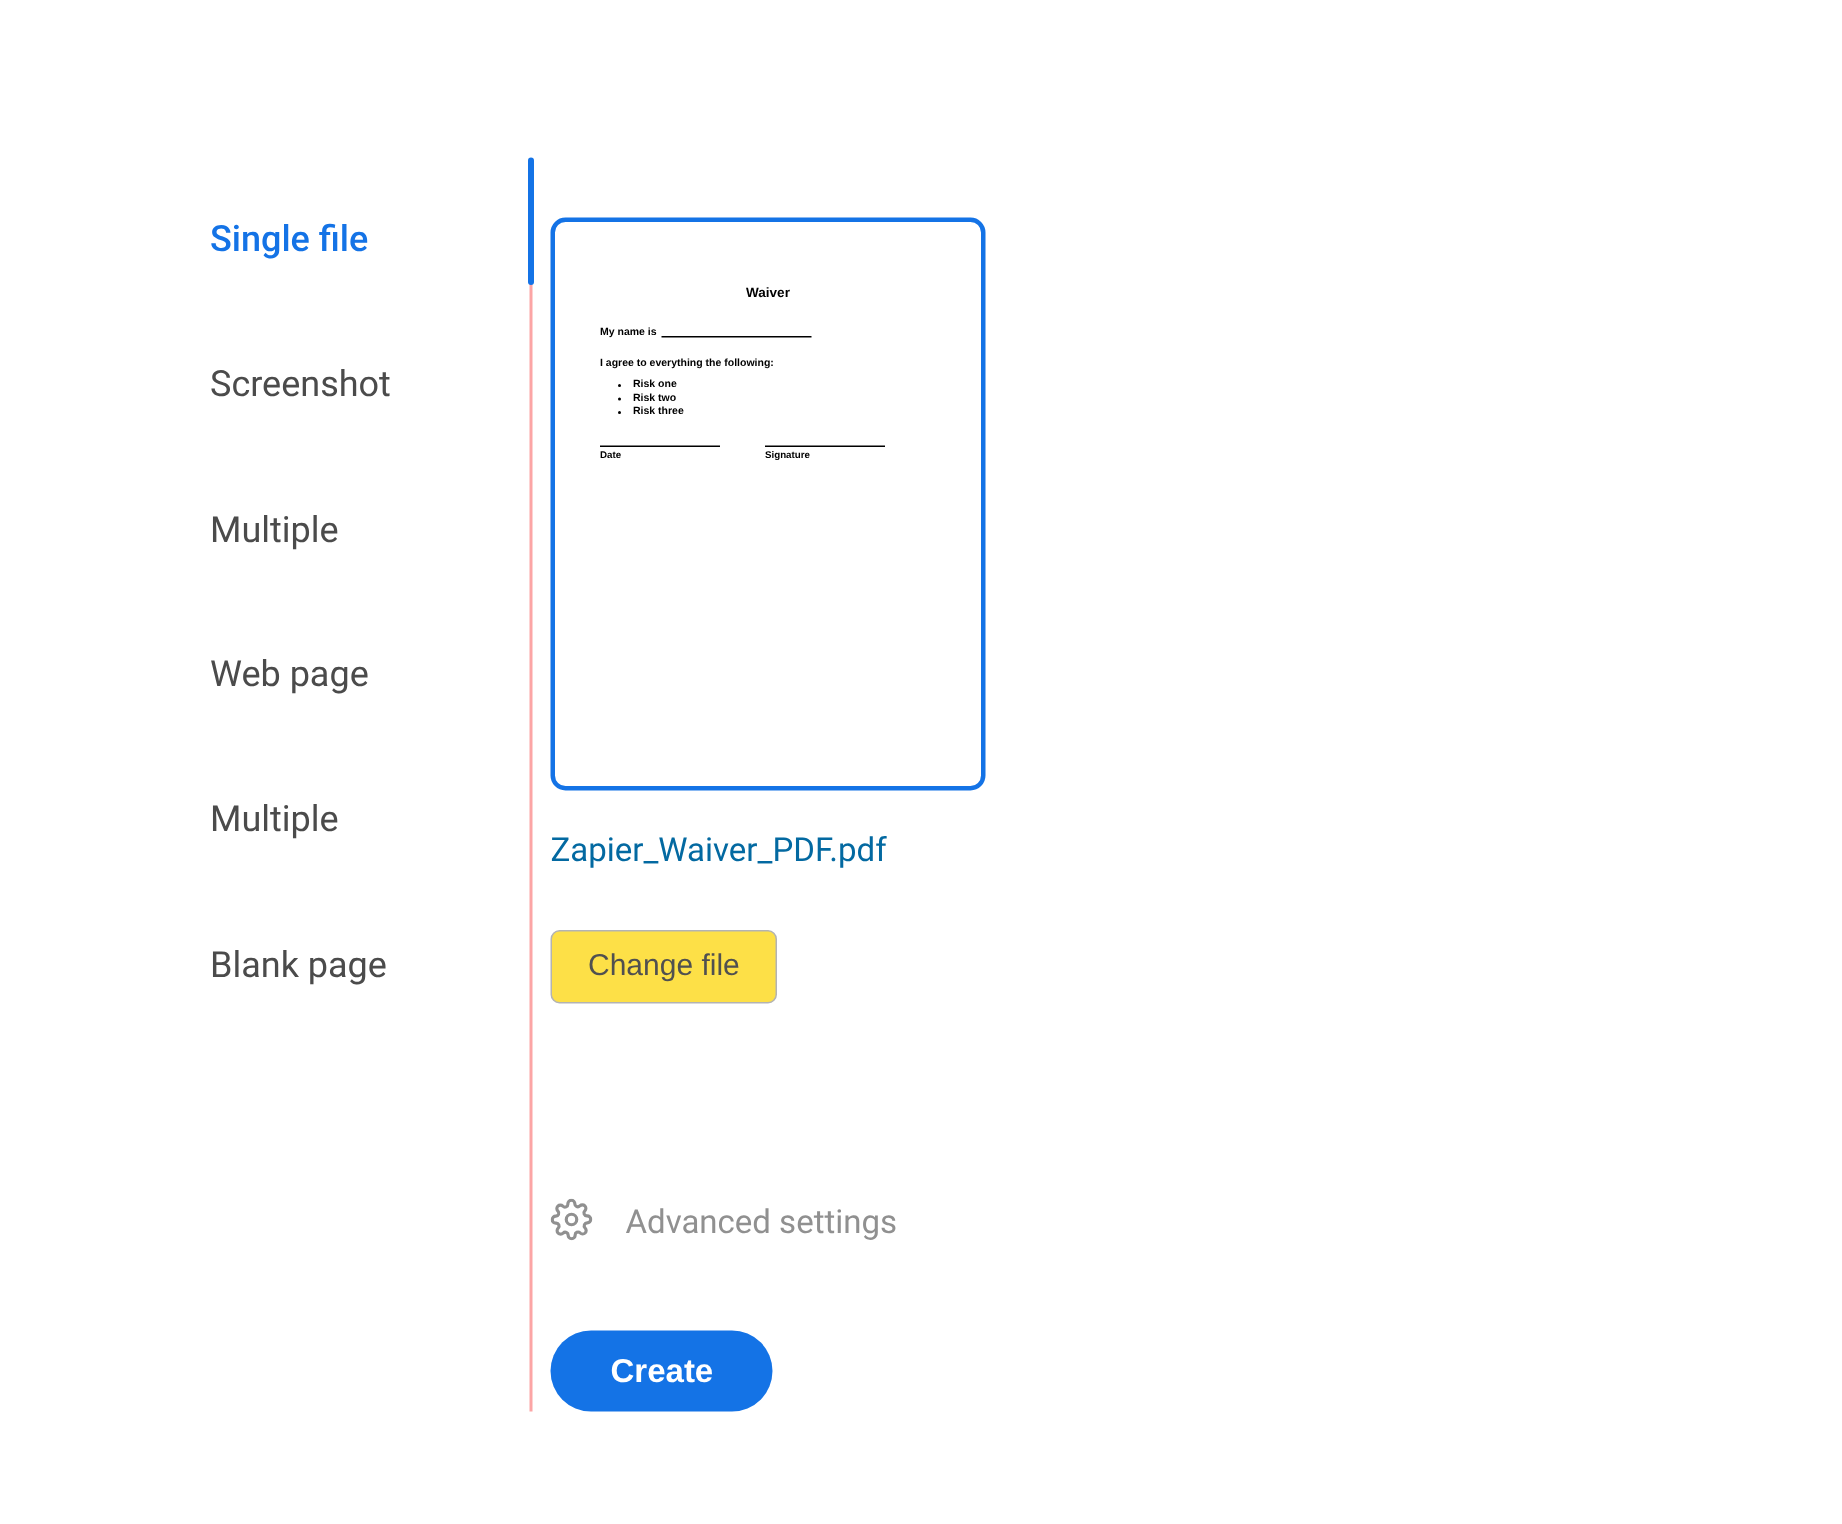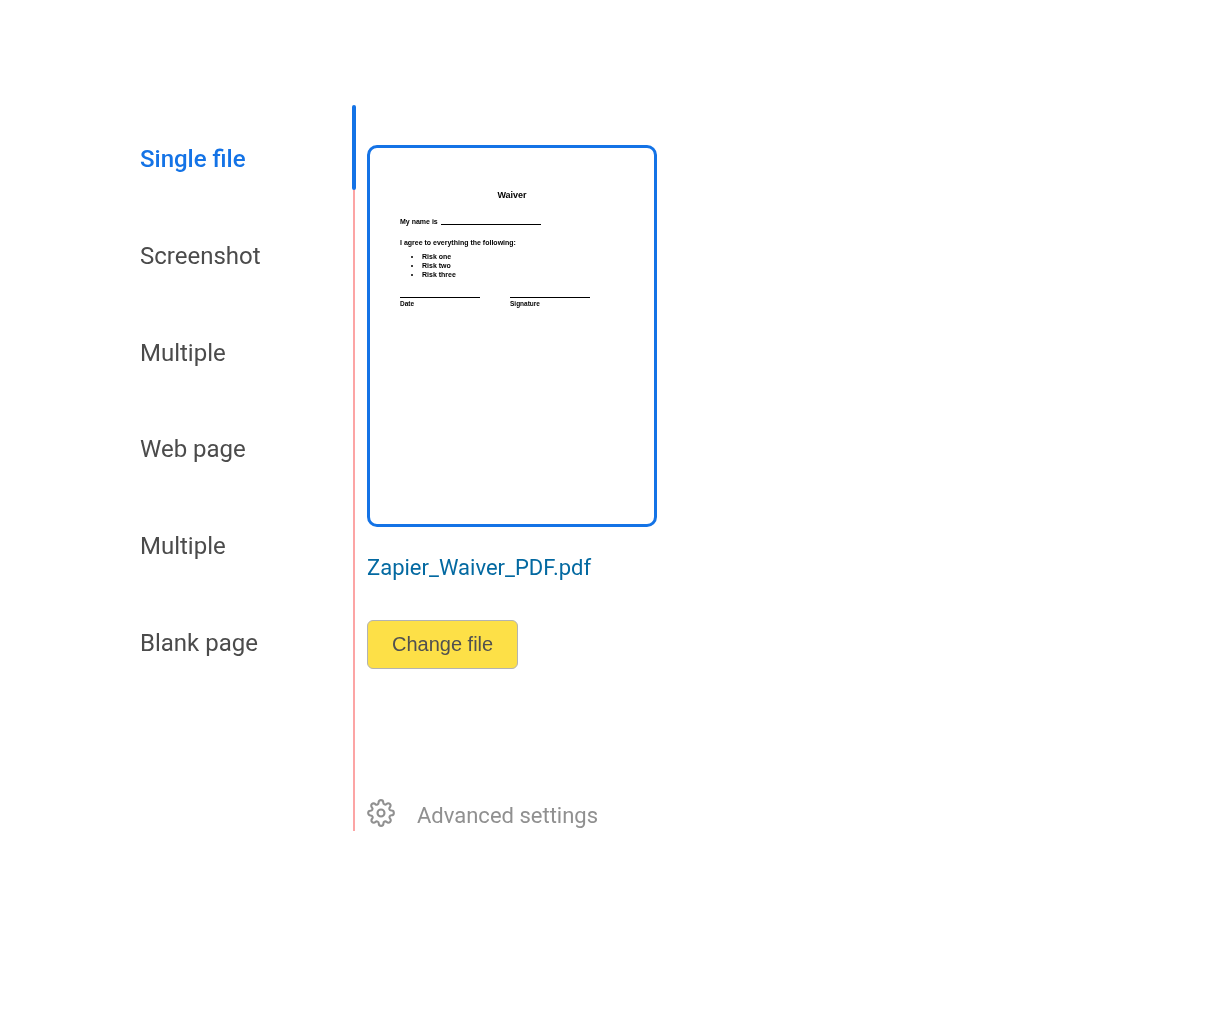--- a/index.html
+++ b/index.html
@@ -239,15 +239,16 @@
       <div class="advanced-row">
         <span class="gear-icon">
           <svg width="28" height="28" viewBox="0 0 24 24" fill="none" stroke="currentColor" stroke-width="1.8" stroke-linecap="round" stroke-linejoin="round">
             <circle cx="12" cy="12" r="3"></circle>
             <path d="M19.4 15a1.65 1.65 0 0 0 .33 1.82l.06.06a2 2 0 1 1-2.83 2.83l-.06-.06a1.65 1.65 0 0 0-1.82-.33 1.65 1.65 0 0 0-1 1.51V21a2 2 0 0 1-4 0v-.09a1.65 1.65 0 0 0-1-1.51 1.65 1.65 0 0 0-1.82.33l-.06.06a2 2 0 1 1-2.83-2.83l.06-.06a1.65 1.65 0 0 0 .33-1.82 1.65 1.65 0 0 0-1.51-1H3a2 2 0 0 1 0-4h.09a1.65 1.65 0 0 0 1.51-1 1.65 1.65 0 0 0-.33-1.82l-.06-.06a2 2 0 1 1 2.83-2.83l.06.06a1.65 1.65 0 0 0 1.82.33h0a1.65 1.65 0 0 0 1-1.51V3a2 2 0 0 1 4 0v.09a1.65 1.65 0 0 0 1 1.51h0a1.65 1.65 0 0 0 1.82-.33l.06-.06a2 2 0 1 1 2.83 2.83l-.06.06a1.65 1.65 0 0 0-.33 1.82v0a1.65 1.65 0 0 0 1.51 1H21a2 2 0 0 1 0 4h-.09a1.65 1.65 0 0 0-1.51 1z"></path>
           </svg>
         </span>
         <span class="advanced-label">Advanced settings</span>
       </div>
 
+      <button class="create-btn">Create</button>
     </div>
   </div>
 </div>
 
 </body></html>

